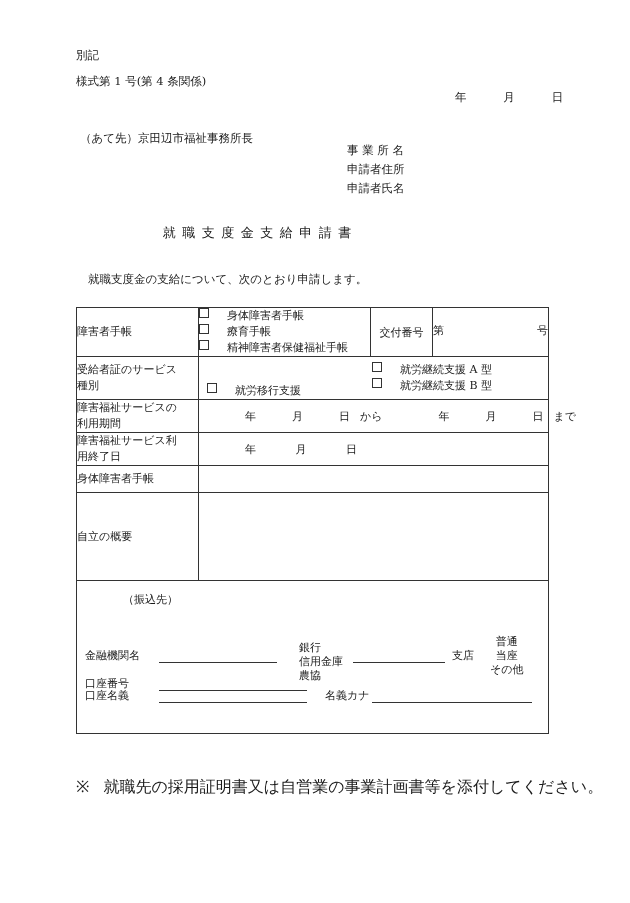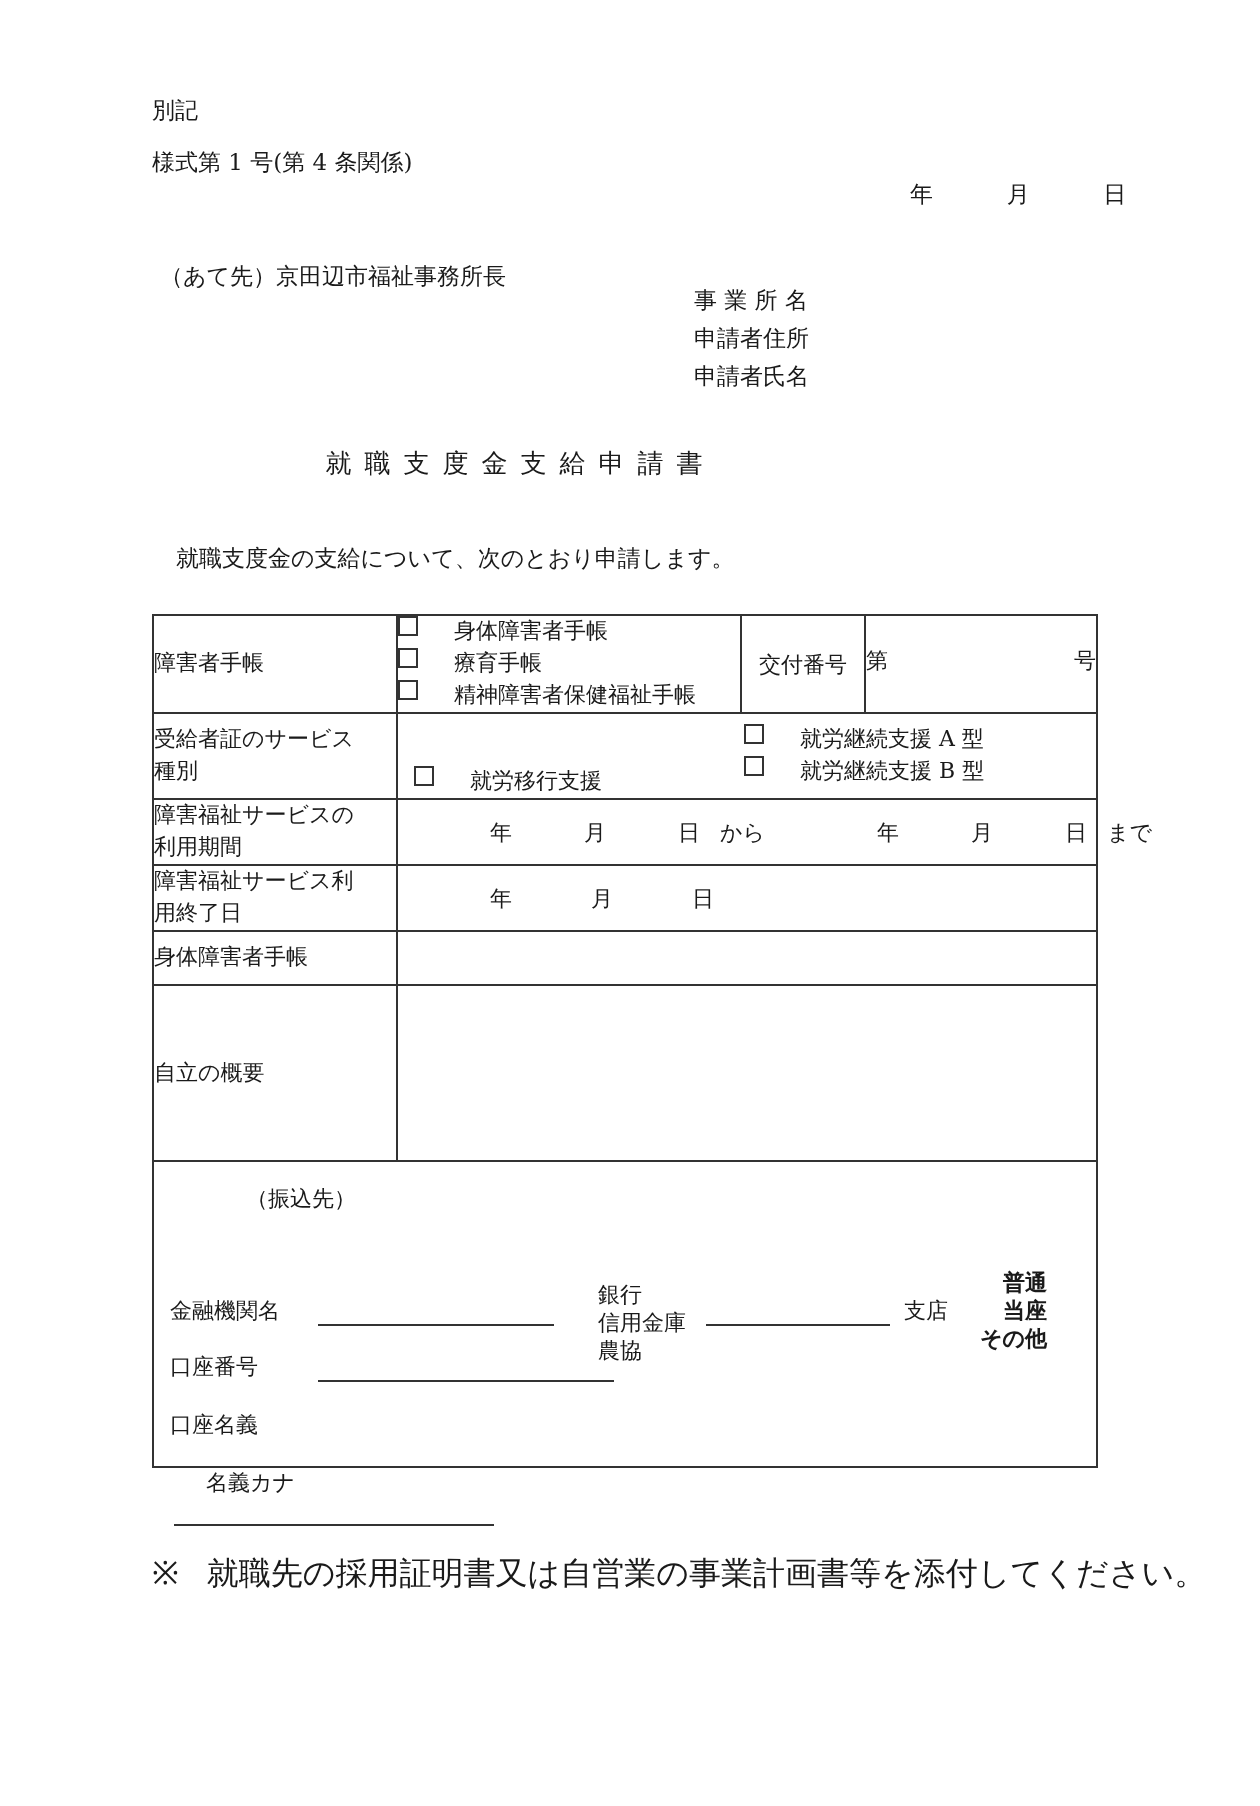--- a/index.html
+++ b/index.html
@@ -229,43 +229,41 @@
     margin-left: 22px;
     position: relative;
     top: 20px;
   }
   .acct-types {
     display: inline-block;
     line-height: 14px;
     margin-left: 16px;
     position: relative;
     top: 14px;
-    text-align: right;
-    font-weight: bold;
+    text-align: center;
   }
   .branch-word { margin-left: 7px; position: relative; top: 0px; }
 
   .bank-row2 {
     position: absolute;
     left: 8px;
     top: 95px;
     display: flex;
     align-items: flex-end;
     white-space: nowrap;
   }
   .ln-acctno { width: 148px; margin-left: 6px; }
 
   .bank-row3 {
     position: absolute;
     left: 8px;
-    top: 124px;
-    display: flex;
-    align-items: flex-start;
-    white-space: nowrap;
-    flex-direction: column;
+    top: 107px;
+    display: flex;
+    align-items: center;
+    white-space: nowrap;
   }
   .ln-acctname { width: 148px; margin-left: 6px; }
   .kana-lbl { margin-left: 18px; }
   .ln-kana { width: 160px; margin-left: 2px; }
 
   .footnote {
     position: absolute;
     left: 76px;
     top: 779px;
     font-size: 16px;

